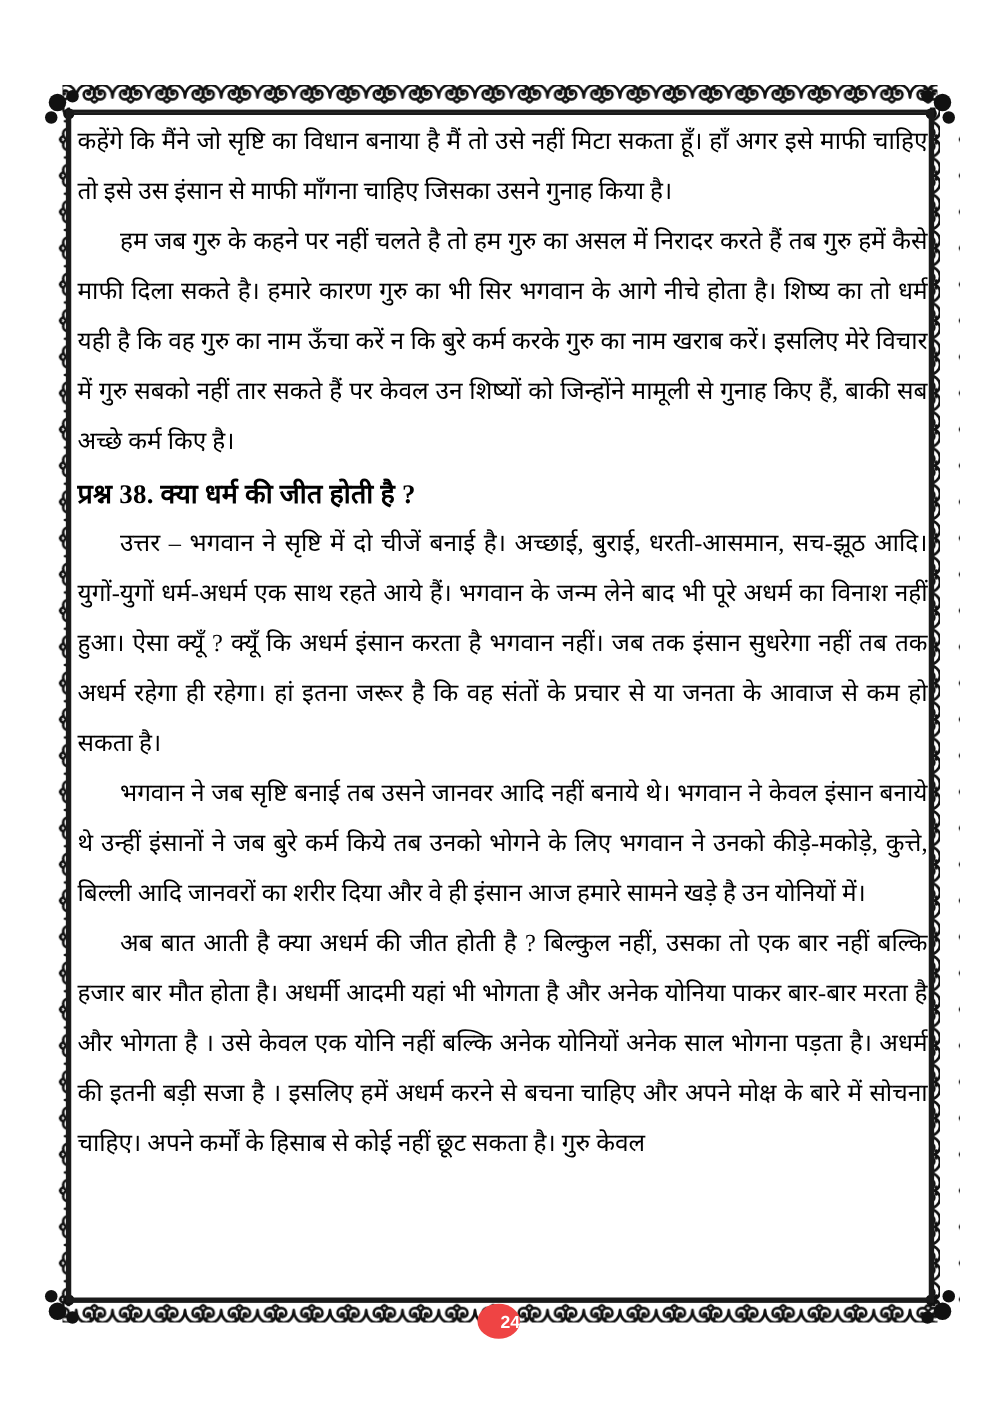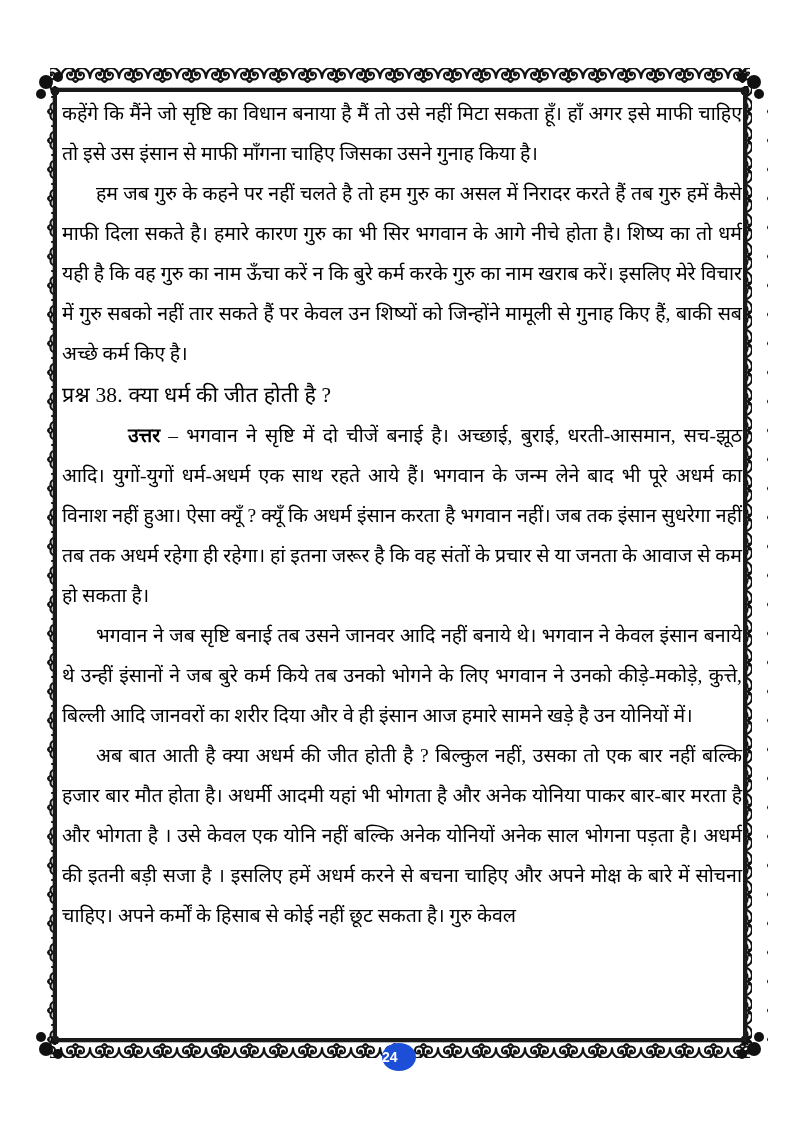--- a/index.html
+++ b/index.html
@@ -73,44 +73,43 @@
   }
 
   .para.indent {
     text-indent: 34px;
   }
 
   .q-heading {
     margin: 0;
     font-size: 21.5px;
     line-height: 42px;
-    font-weight: normal;
+    font-weight: bold;
     color: #000000;
     letter-spacing: 0.2px;
   }
 
   .lbl-bold {
-    font-weight: bold;
-    margin-left: 32px;
+    font-weight: normal;
   }
 
   
   .page-badge {
     position: absolute;
     left: 382px;
     top: 1043px;
     width: 34px;
     height: 28px;
-    background: #1d4ed8;
+    background: #ef4444;
     border-radius: 50%;
     color: #ffffff;
     font-size: 14px;
     font-weight: bold;
     line-height: 28px;
-    text-align: left;
+    text-align: right;
     font-family: "Liberation Sans", sans-serif;
     z-index: 6;
   }
 </style>
 </head>
 <body>
 
 <div class="page">
 
   <div class="frame">

